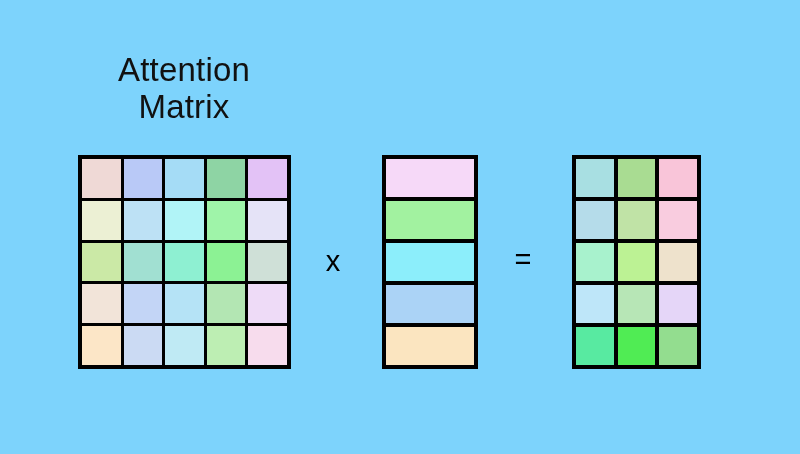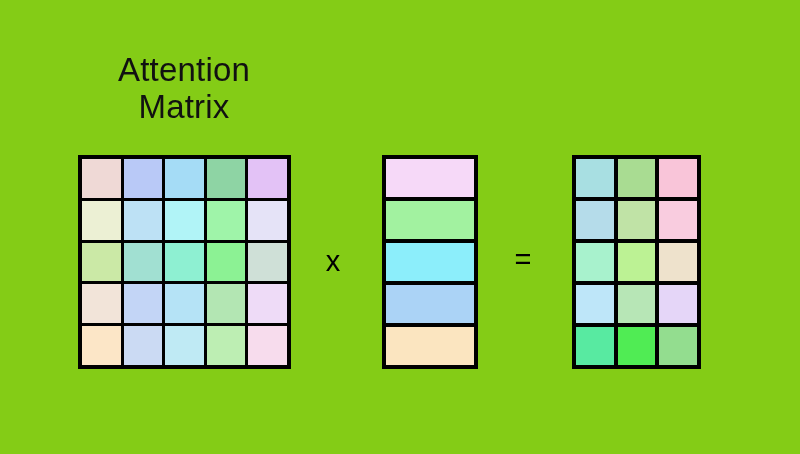--- a/index.html
+++ b/index.html
@@ -110,21 +110,21 @@
   }
   .cell {
     display: block;
     width: 100%;
     height: 100%;
   }
 </style>
 </head>
 <body>
 
-<div id="canvas" style="background: #84cc16;">
+<div id="canvas" style="background: #7dd3fc;">
 
   <div class="title" id="title-attention">Attention
 Matrix</div>
 
 
 
   <div class="matrix" id="attention-matrix">
       <span class="cell" style="background: rgb(239, 217, 214);"></span>
       <span class="cell" style="background: rgb(185, 201, 247);"></span>
       <span class="cell" style="background: rgb(165, 220, 246);"></span>

